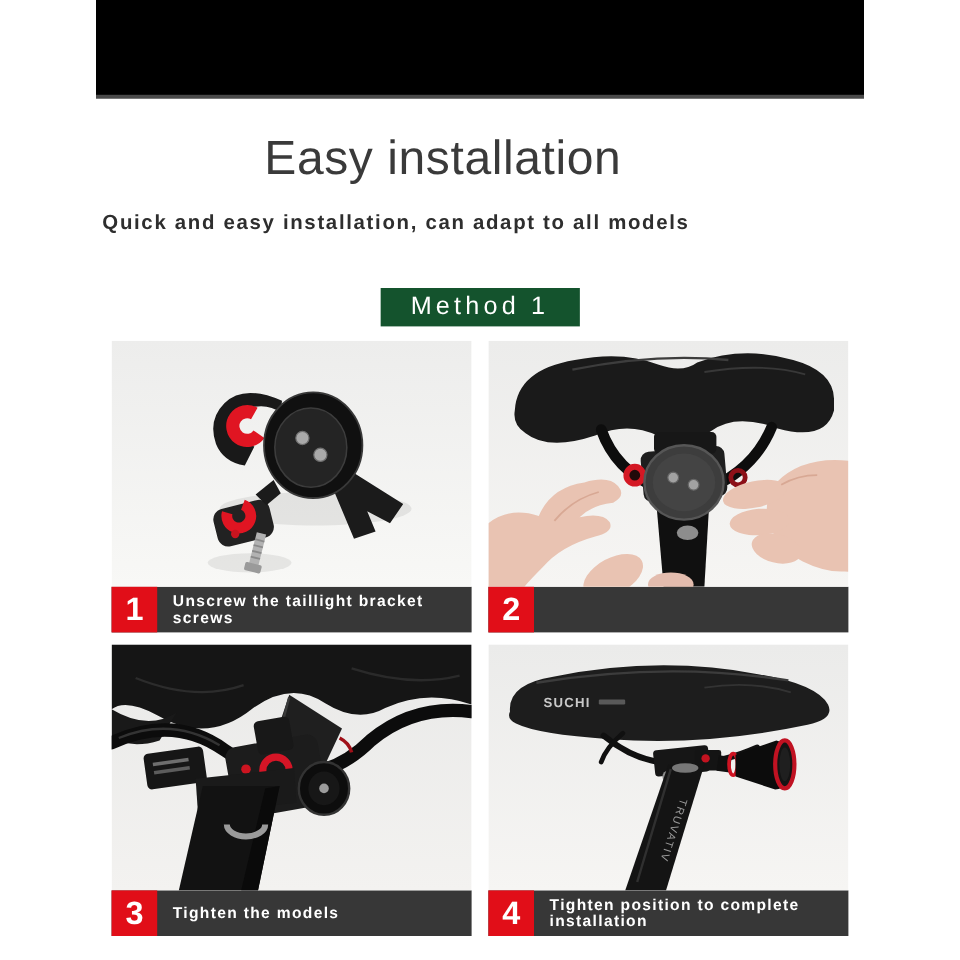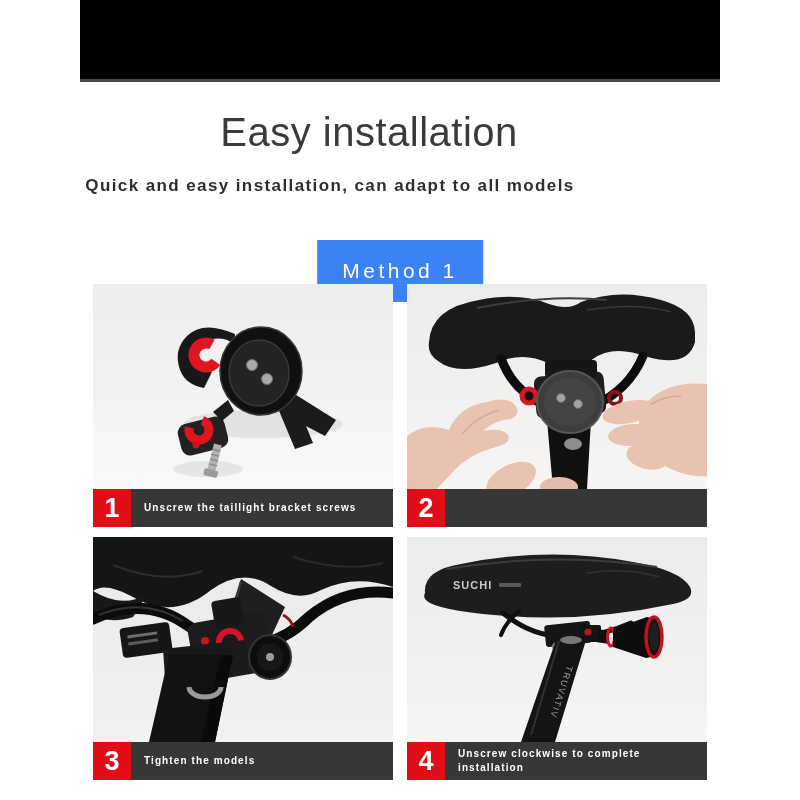--- a/index.html
+++ b/index.html
@@ -14,38 +14,38 @@
   .title{
     position:absolute;top:110px;left:0;width:738px;text-align:center;
     font-size:40px;font-weight:400;color:#3a3a3a;letter-spacing:0.5px;
   }
   .subtitle{
     position:absolute;top:176px;left:0;width:660px;text-align:center;
     font-size:17px;font-weight:700;color:#2e2e2e;letter-spacing:1.4px;
   }
   .method-badge{
     position:absolute;top:240px;left:50%;transform:translateX(-50%);
-    height:32px;line-height:32px;padding:15px 25px;background:#3b82f6;
+    height:32px;line-height:32px;padding:0 25px;background:#14532d;
     color:#fff;font-size:21px;letter-spacing:3.5px;font-weight:400;white-space:nowrap;
   }
   .grid{
     position:absolute;top:284px;left:93px;width:614px;
     display:grid;grid-template-columns:300px 300px;column-gap:14px;row-gap:10px;
   }
   .cell{width:300px;}
   .photo{width:300px;height:205px;display:block;}
   .caption{display:flex;height:38px;background:#373737;}
   .step-num{
     width:38px;min-width:38px;height:38px;background:#e10e18;color:#fff;
     display:flex;align-items:center;justify-content:center;
     font-size:27px;font-weight:700;
   }
   .step-text{
     flex:1;display:flex;flex-direction:column;justify-content:center;
-    color:#fff;font-size:10px;font-weight:700;letter-spacing:1.1px;
+    color:#fff;font-size:13px;font-weight:700;letter-spacing:1.1px;
     line-height:14px;padding:0 4px 0 13px;
   }
 </style>
 </head>
 <body>
 
 <div class="banner"></div>
 
 <div class="title">Easy installation</div>
 <div class="subtitle">Quick and easy installation, can adapt to all models</div>
@@ -233,17 +233,17 @@
         <ellipse cx="247" cy="100" rx="4.5" ry="14" fill="#1f1f1f"></ellipse>
       </g>
 
       <path d="M150,100 L180,100 L148,205 L114,205 Z" fill="#141414"></path>
       <path d="M152,104 L124,198" fill="none" stroke="#303030" stroke-width="2"></path>
       <ellipse cx="164" cy="103" rx="11" ry="4" fill="#777"></ellipse>
       <text transform="translate(160,128) rotate(108)" font-size="9" letter-spacing="1.5" fill="#9a9a9a">TRUVATIV</text>
     </svg>
     <div class="caption">
       <div class="step-num">4</div>
-      <div class="step-text">Unscrew clockwise to complete installation</div>
+      <div class="step-text">Tighten position to complete installation</div>
     </div>
   </div>
 
 </div>
 
 </body></html>

